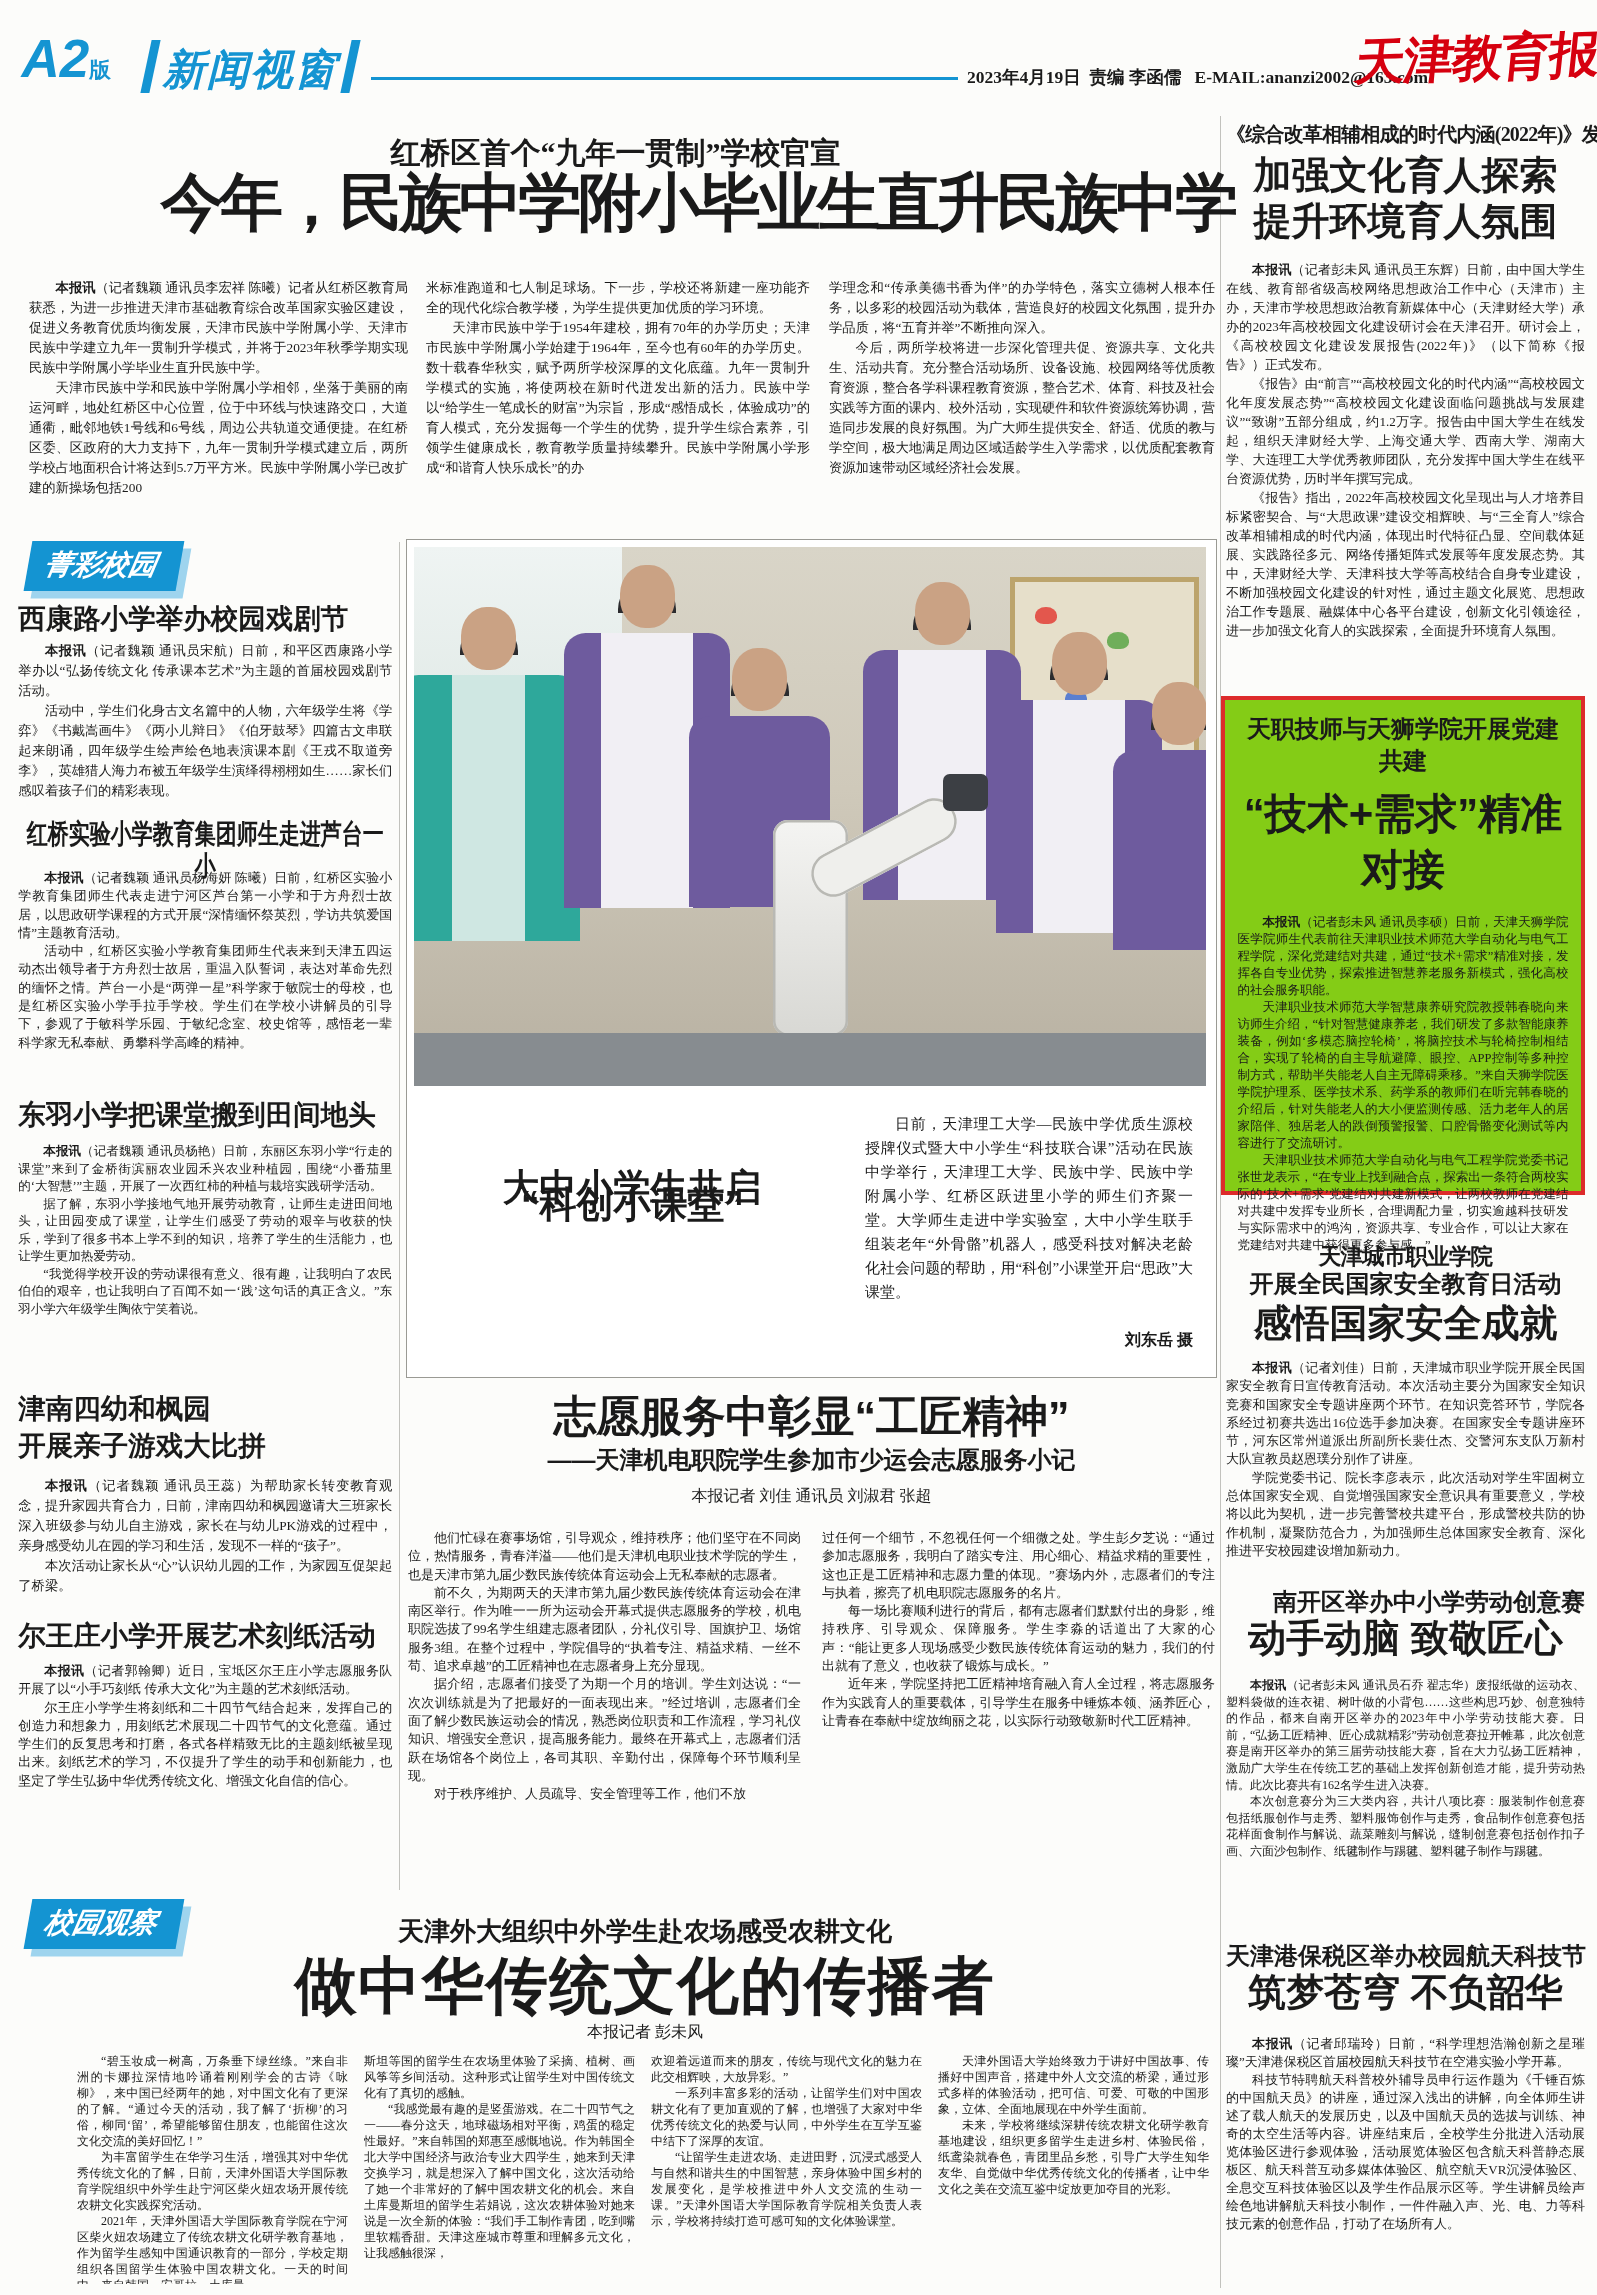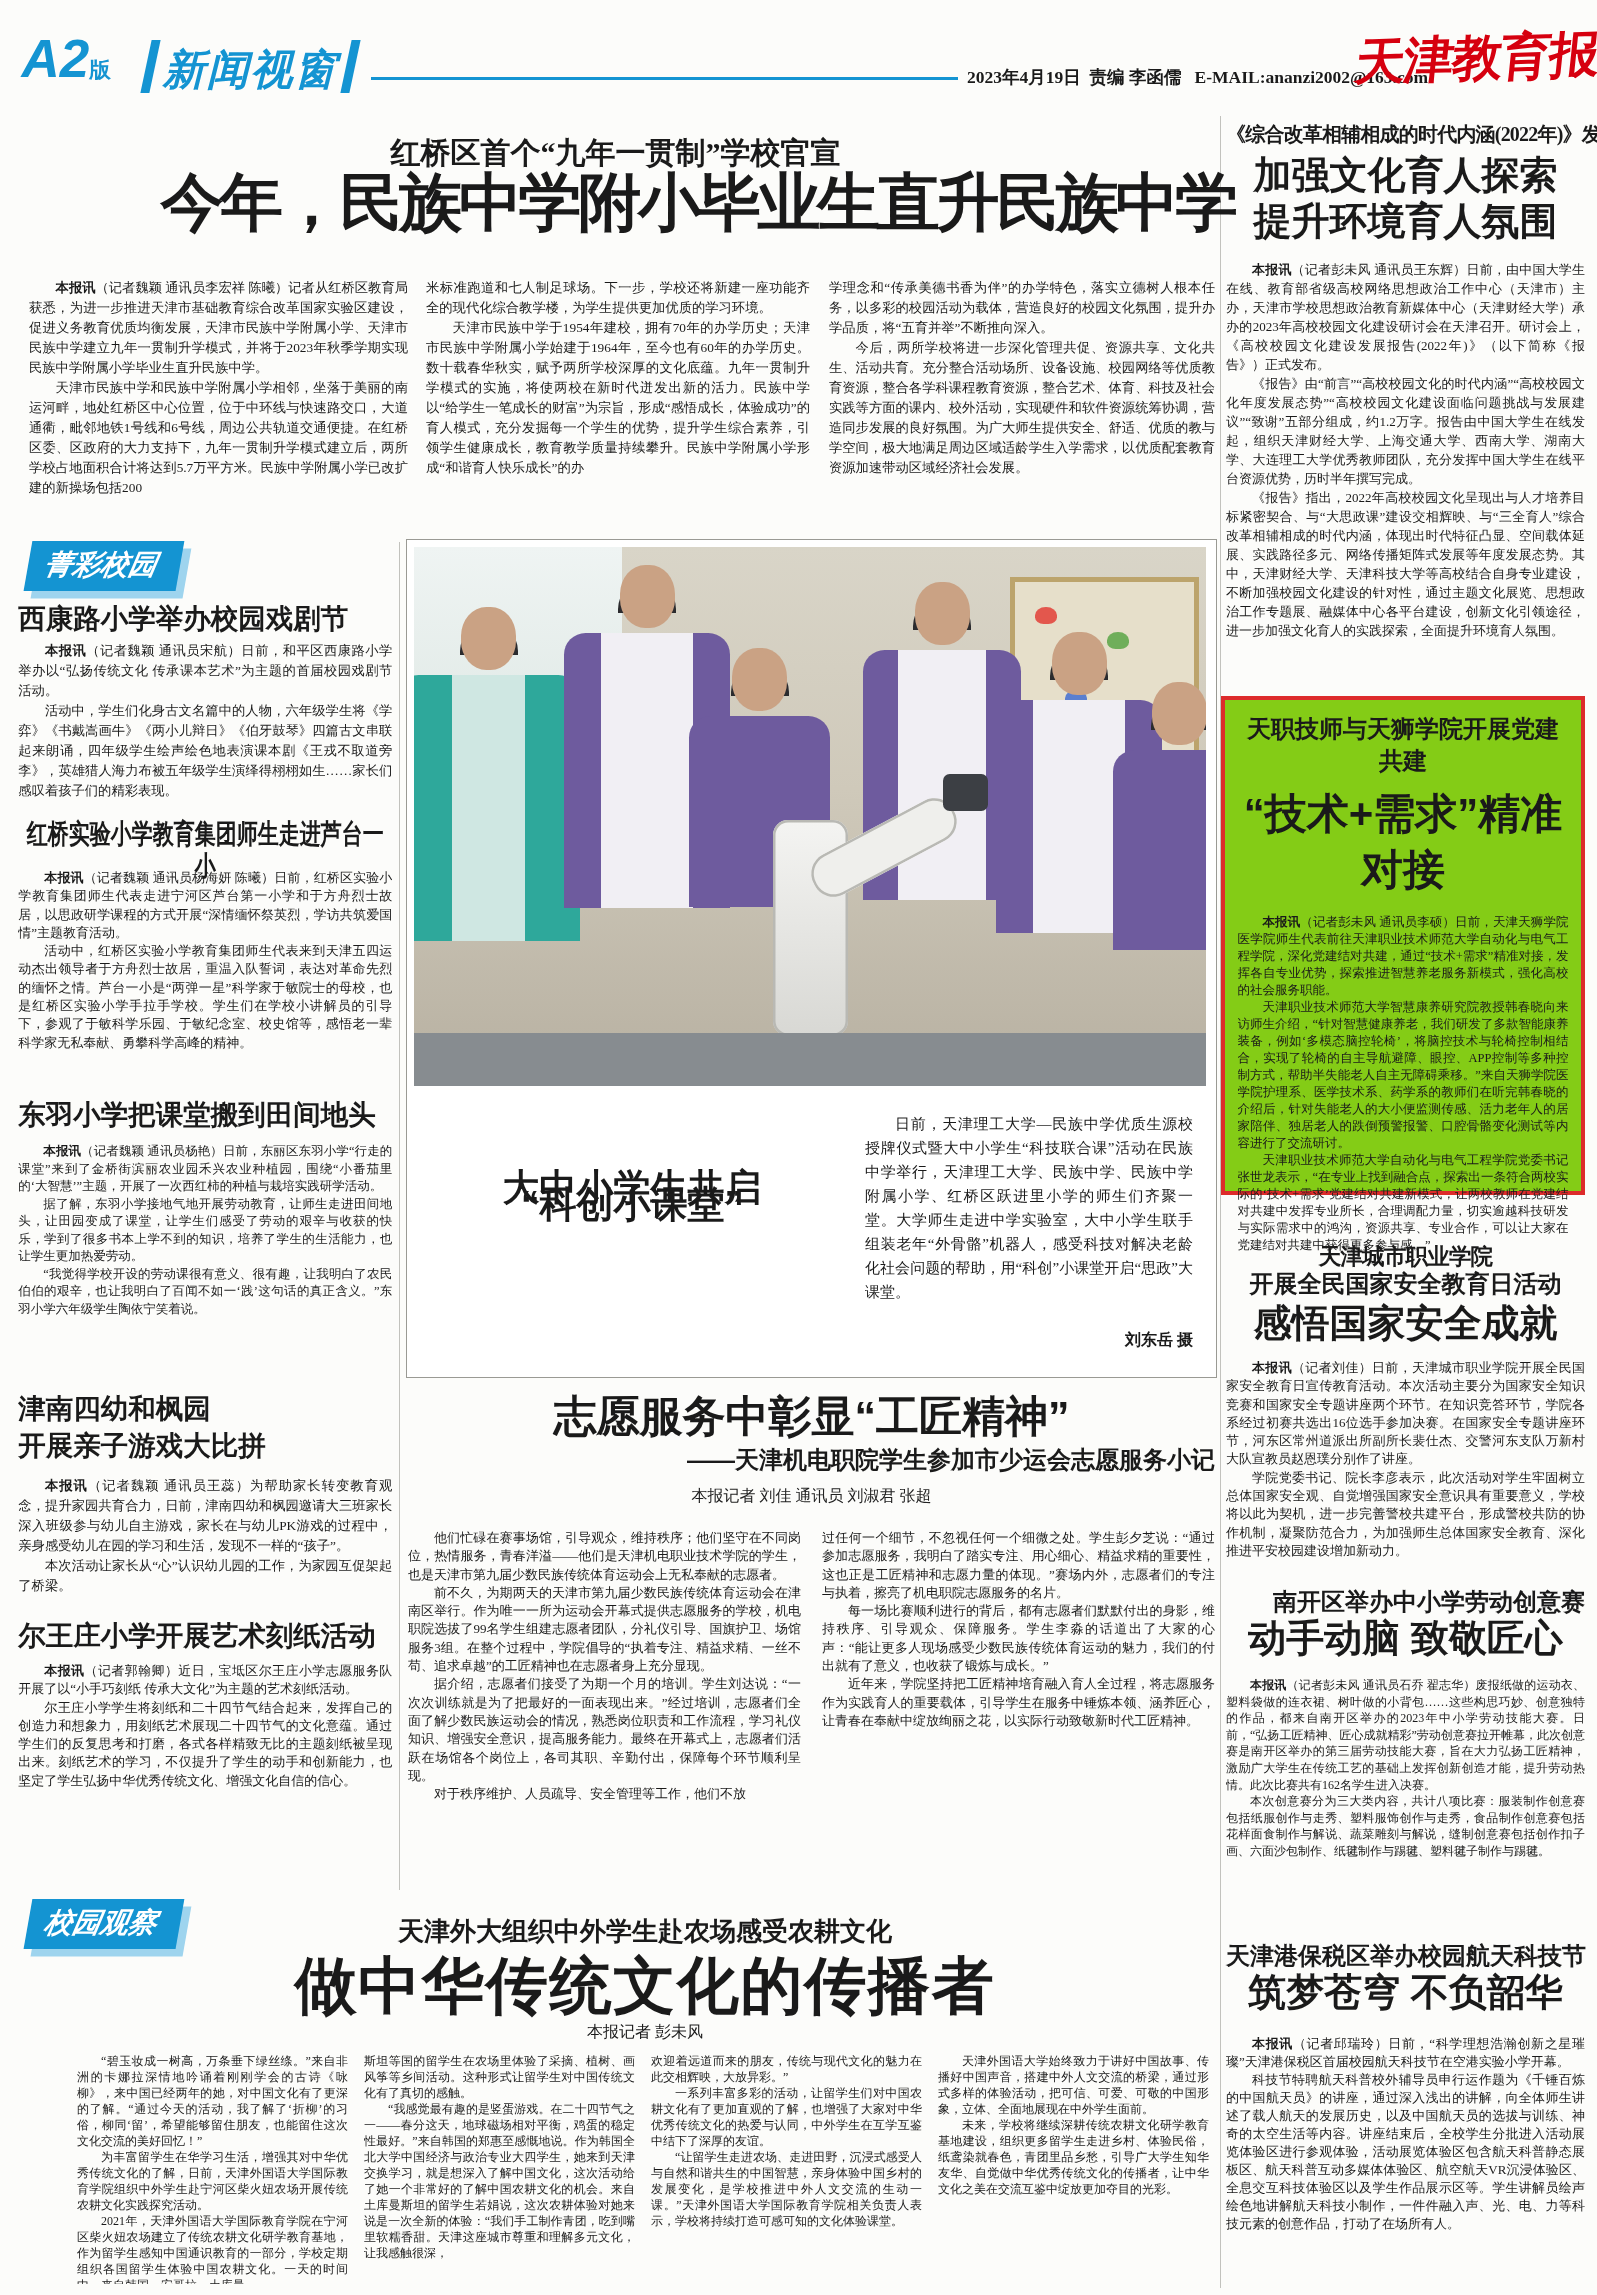--- a/index.html
+++ b/index.html
@@ -70,21 +70,21 @@
   .arm2{position:absolute;left:391px;bottom:216px;width:158px;height:45px;background:#efefec;border-radius:21.6px;transform:rotate(-28deg);box-shadow:0 0 0 2.5px #b9b9b4 inset;}
   .grip{position:absolute;left:529px;bottom:275px;width:45px;height:37px;background:#3c3f44;border-radius:6.7px;}
   .cap-title{left:449px;width:366px;text-align:center;font:800 37px "Liberation Sans",sans-serif;}
   .cap-t1{top:1163px;}
   .cap-t2{top:1180px;}
   .cap-body{left:865px;top:1112px;width:328px;height:208px;font:15px/24px "Liberation Serif",serif;text-align:justify;}
   .cap-body p{margin:0;text-indent:2em;}
   .cap-credit{left:865px;top:1330px;width:328px;text-align:right;font:700 16px "Liberation Serif",serif;}
   
   .mid-headline{left:408px;top:1388px;width:807px;text-align:center;font:900 43px "Liberation Sans",sans-serif;}
-  .mid-sub{left:408px;top:1444px;width:807px;text-align:right;font:800 24px "Liberation Sans",sans-serif;}
+  .mid-sub{left:408px;top:1444px;width:807px;text-align:center;font:800 24px "Liberation Sans",sans-serif;}
   .mid-byline{left:408px;top:1486px;width:807px;text-align:center;font:16px "Liberation Serif",serif;color:#222;}
   .mid-c1{left:408px;top:1529px;width:393px;height:374px;font:13px/18.3px "Liberation Serif",serif;}
   .mid-c2{left:822px;top:1529px;width:393px;height:374px;font:13px/18.3px "Liberation Serif",serif;}
   
   .bot-kicker{left:75px;top:1914px;width:1140px;text-align:center;font:700 26px "Liberation Sans",sans-serif;}
   .bot-headline{left:75px;top:1944px;width:1140px;text-align:center;font:900 62px "Liberation Sans",sans-serif;letter-spacing:1.7px;}
   .bot-byline{left:75px;top:2022px;width:1140px;text-align:center;font:16px "Liberation Serif",serif;}
   .bot-col{top:2053px;width:271px;height:231px;font:12px/16px "Liberation Serif",serif;}
   .bc1{left:77px;}.bc2{left:364px;}.bc3{left:651px;}.bc4{left:938px;}
   

